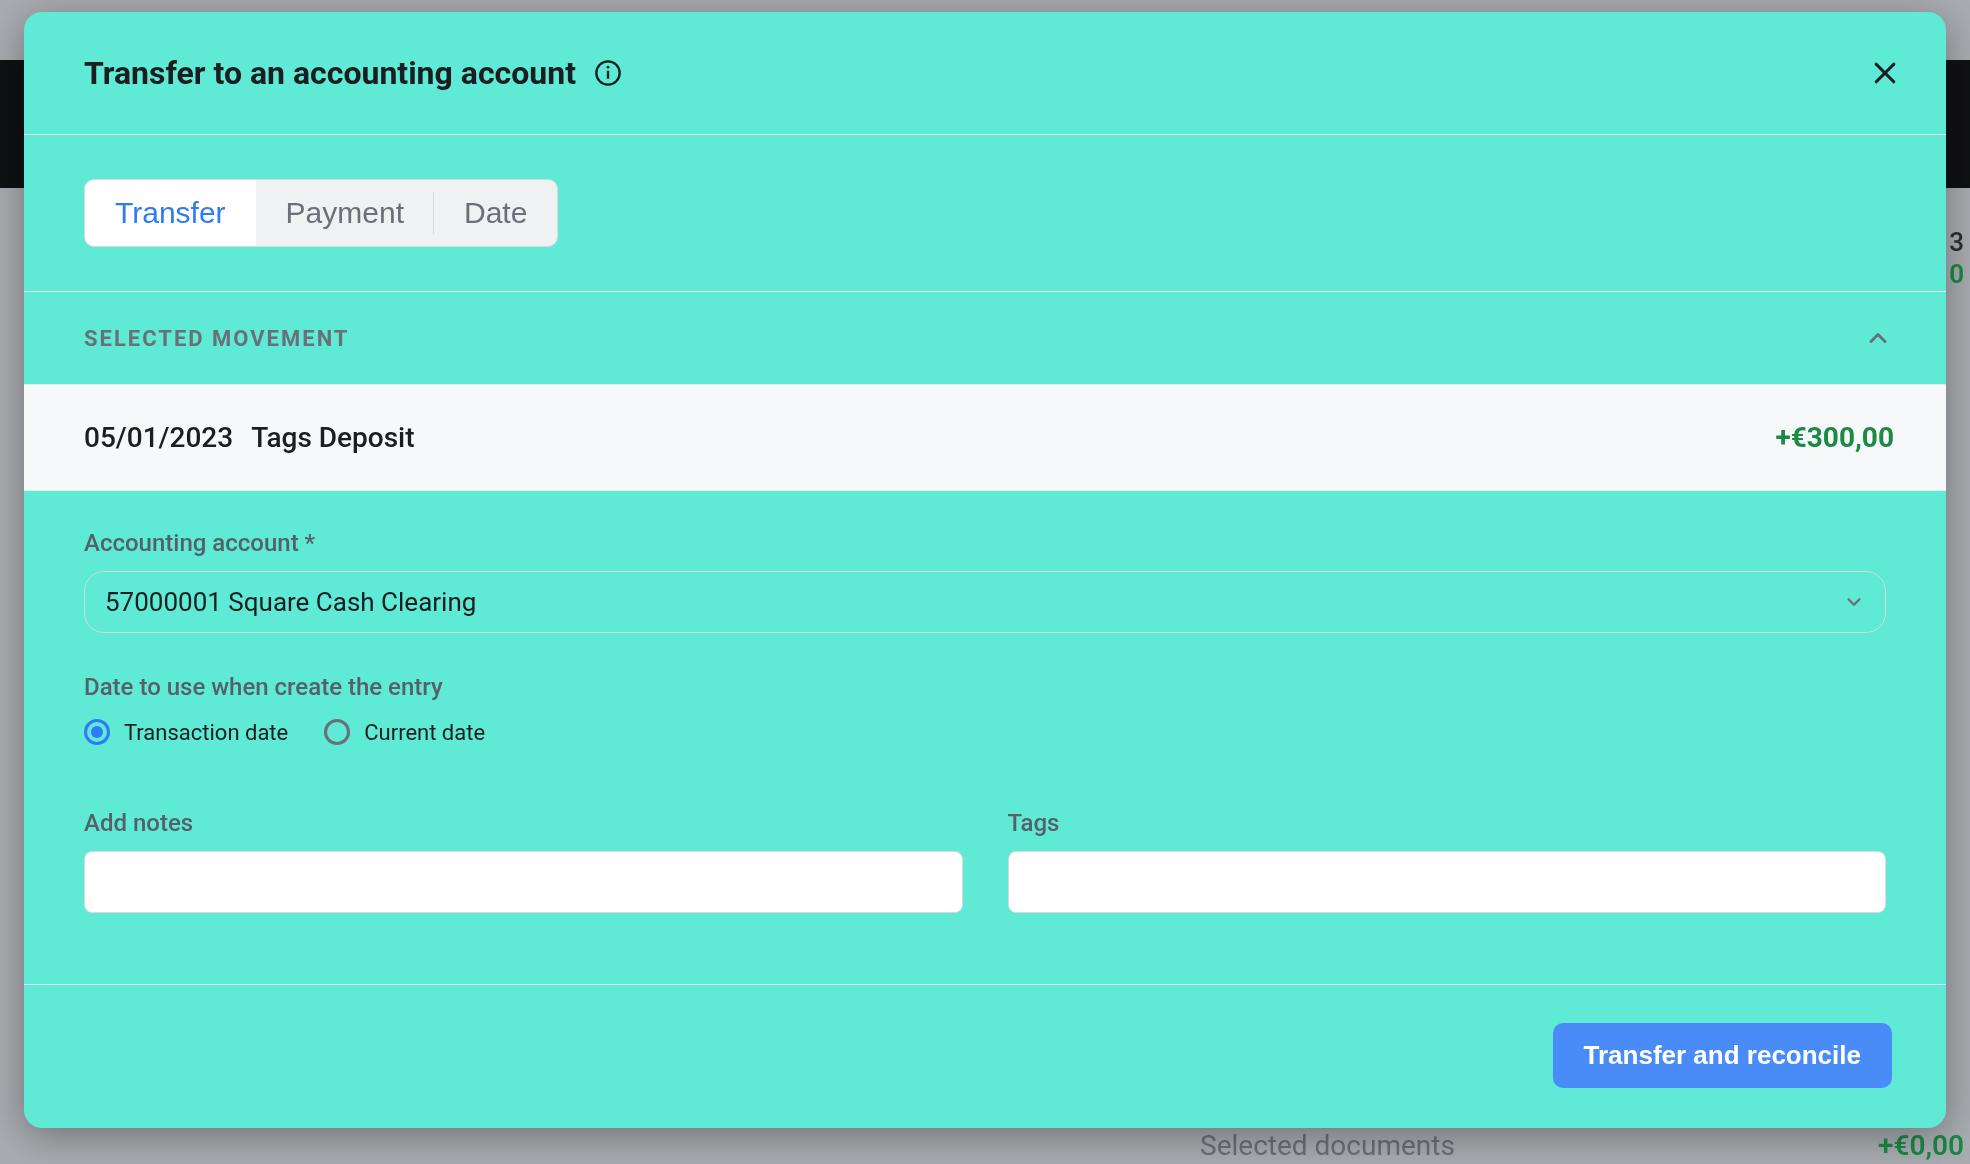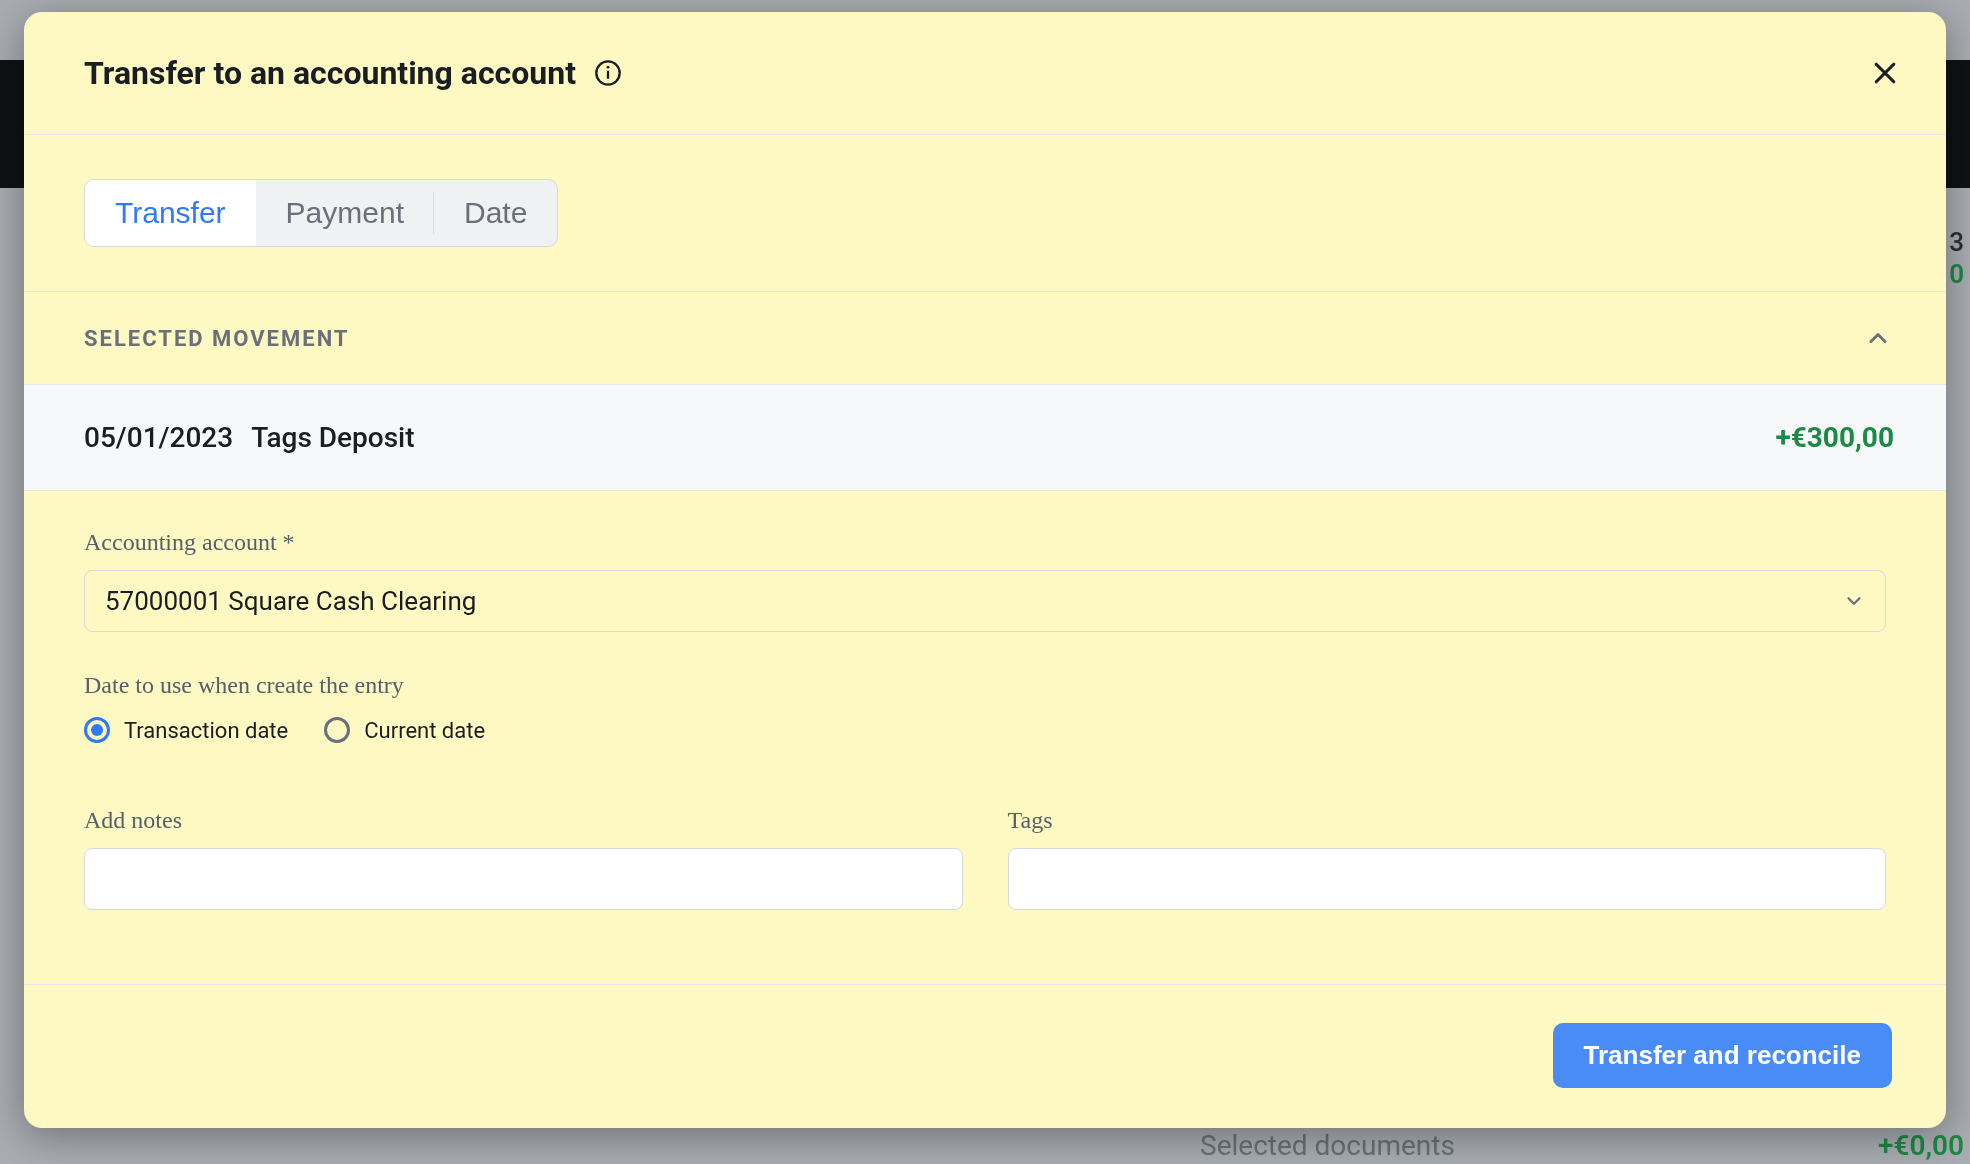--- a/index.html
+++ b/index.html
@@ -58,21 +58,21 @@
       color: #1a8a45;
       font-size: 28px;
       font-weight: 600;
     }
     .modal {
       position: absolute;
       left: 24px;
       top: 12px;
       width: 1922px;
       height: 1116px;
-      background: #fef9c3;
+      background: #5eead4;
       border-radius: 18px;
       box-shadow: 0 8px 40px rgba(0,0,0,0.35);
       display: flex;
       flex-direction: column;
       overflow: hidden;
     }
     .modal-header {
       display: flex;
       align-items: center;
       padding: 42px 46px 42px 60px;
@@ -182,26 +182,25 @@
     }
     .form-body {
       padding: 38px 60px 30px 60px;
       flex: 1;
     }
     .field-label {
       font-size: 24px;
       color: #56606b;
       margin-bottom: 14px;
       font-weight: 500;
-      font-family: Liberation Serif, serif;
     }
     .select-wrap {
       position: relative;
       border: 1px solid #d6d9dd;
-      border-radius: 8px;
+      border-radius: 20px;
       height: 62px;
       display: flex;
       align-items: center;
       padding: 0 20px;
       cursor: pointer;
     }
     .select-value {
       font-size: 26px;
       color: #1a1d21;
     }

